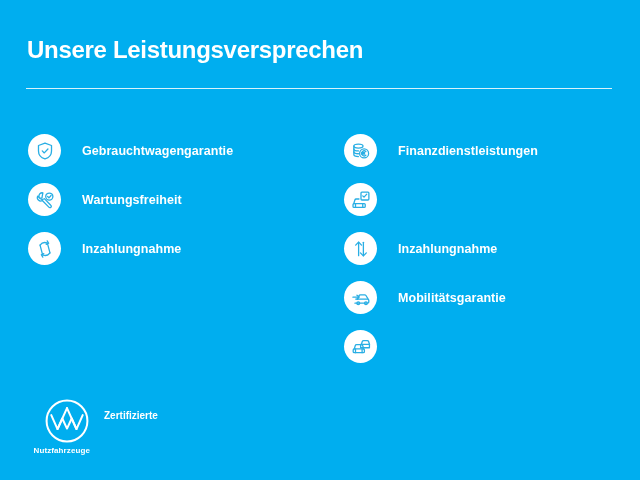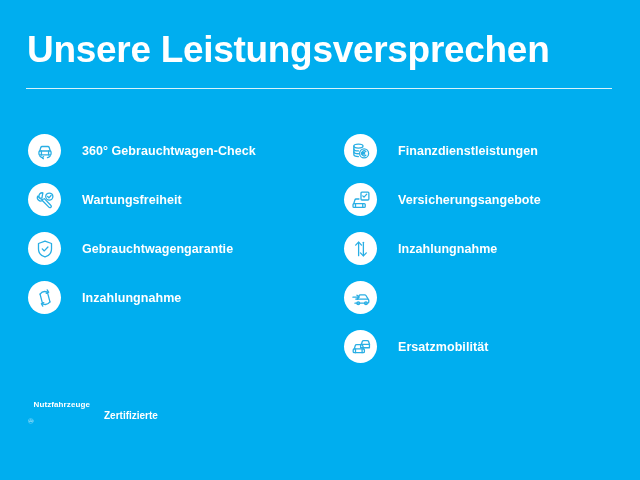--- a/index.html
+++ b/index.html
@@ -19,21 +19,21 @@
   #page {
     position:relative;
     width:640px; height:480px;
     background:#00AEEF;
   }
 
   
   .page-title {
     position:absolute;
     left:27px; top:33px;
-    font-size:37px;
+    font-size:24px;
     font-weight:bold;
     color:#ffffff;
     letter-spacing:-0.3px;
     line-height:34px;
     white-space:nowrap;
   }
 
   .title-rule {
     position:absolute;
     left:26px; top:88px;
@@ -86,22 +86,22 @@
   .brand {
     position:absolute;
     left:28px; top:398px;
     display:flex;
     align-items:flex-start;
   }
   .brand-mark {
     position:relative;
     width:62px;
     display:flex;
-    flex-direction:row;
-    align-items:flex-start;
+    flex-direction:column;
+    align-items:flex-end;
   }
   .vw-logo { display:block; }
   .brand-sub {
     margin-top:2px;
     font-size:8px;
     font-weight:bold;
     color:#ffffff;
     letter-spacing:0.1px;
     white-space:nowrap;
   }
@@ -121,54 +121,41 @@
 <div id="page">
 
   <h1 class="page-title">Unsere Leistungsversprechen</h1>
 
   <div class="title-rule"></div>
 
   <div class="features">
 
     <div class="column left">
 
-      <div class="feature-row">
-        <span class="badge">
-          <svg width="22" height="22" viewBox="0 0 24 24" fill="none" stroke="#29AEE4" stroke-width="1.3" stroke-linecap="round" stroke-linejoin="round">
-            <path d="M6.2 12.2 7.4 8.2a1.6 1.6 0 0 1 1.5-1.1h6.2a1.6 1.6 0 0 1 1.5 1.1l1.2 4"></path>
-            <rect x="5.4" y="12" width="13.2" height="4.3" rx="1.1"></rect>
-            <path d="M8.1 12v4.3M15.9 12v4.3"></path>
-            <path d="M9.3 19.2c-1.9-.5-3.1-1.3-3.1-2.2"></path>
-            <path d="M17.8 17c0 .9-1.2 1.7-3.1 2.2"></path>
-            <path d="M10.4 18.2 8.9 19.3l1.3 1.1"></path>
-          </svg>
-        </span>
-        <span class="feature-label">360° Gebrauchtwagen-Check</span>
-      </div>
-
+
+
+      <div class="feature-row">
+        <span class="badge">
+          <svg width="22" height="22" viewBox="0 0 24 24" fill="none" stroke="#29AEE4" stroke-width="1.3" stroke-linecap="round" stroke-linejoin="round">
+            <path d="M12 3.3 4.9 6v6.1c0 4 3 7.4 7.1 8.6 4.1-1.2 7.1-4.6 7.1-8.6V6z"></path>
+            <path d="M9 11.9l2.2 2.2 4-4.3"></path>
+          </svg>
+        </span>
+        <span class="feature-label">Gebrauchtwagengarantie</span>
+      </div>
 
       <div class="feature-row">
         <span class="badge">
           <svg width="22" height="22" viewBox="0 0 24 24" fill="none" stroke="#29AEE4" stroke-width="1.3" stroke-linecap="round" stroke-linejoin="round">
             <path d="M9.7 4.2a3.6 3.6 0 1 0 1.6 6.3l7 7.2a1.5 1.5 0 1 1-2.1 2.1l-7.1-7.2a3.6 3.6 0 0 1-5-4.8l2.2 2.2 2.4-.3.4-2.4z"></path>
             <circle cx="16.7" cy="8.3" r="3.9"></circle>
             <path d="M14.9 8.2l1.4 1.5 2.3-2.6"></path>
           </svg>
         </span>
         <span class="feature-label">Wartungsfreiheit</span>
-      </div>
-
-      <div class="feature-row">
-        <span class="badge">
-          <svg width="22" height="22" viewBox="0 0 24 24" fill="none" stroke="#29AEE4" stroke-width="1.3" stroke-linecap="round" stroke-linejoin="round">
-            <path d="M12 3.3 4.9 6v6.1c0 4 3 7.4 7.1 8.6 4.1-1.2 7.1-4.6 7.1-8.6V6z"></path>
-            <path d="M9 11.9l2.2 2.2 4-4.3"></path>
-          </svg>
-        </span>
-        <span class="feature-label">Gebrauchtwagengarantie</span>
       </div>
 
       <div class="feature-row">
         <span class="badge">
           <svg width="22" height="22" viewBox="0 0 24 24" fill="none" stroke="#29AEE4" stroke-width="1.3" stroke-linecap="round" stroke-linejoin="round">
             <path d="M14.6 5.6a6.6 6.6 0 0 0-8 2.1"></path>
             <path d="M14.4 3.1l1.6 2.6-2.7 1.2"></path>
             <path d="M9.4 18.4a6.6 6.6 0 0 0 8-2.1"></path>
             <path d="M9.6 20.9 8 18.3l2.7-1.2"></path>
             <path d="M6.6 7.7 9.4 18.4"></path>
@@ -200,21 +187,20 @@
       <div class="feature-row">
         <span class="badge">
           <svg width="22" height="22" viewBox="0 0 24 24" fill="none" stroke="#29AEE4" stroke-width="1.3" stroke-linecap="round" stroke-linejoin="round">
             <path d="M4.1 16.1 5.3 12a1.6 1.6 0 0 1 1.5-1.1h3"></path>
             <rect x="3.3" y="15.9" width="13.3" height="4.2" rx="1.1"></rect>
             <path d="M6 16v4.1M13.9 16v4.1"></path>
             <rect x="12" y="3.4" width="8.6" height="8.6" rx="1"></rect>
             <path d="M13.9 7.5l1.4 1.4 3-3.3"></path>
           </svg>
         </span>
-        <span class="feature-label">Versicherungsangebote</span>
       </div>
 
       <div class="feature-row">
         <span class="badge">
           <svg width="22" height="22" viewBox="0 0 24 24" fill="none" stroke="#29AEE4" stroke-width="1.3" stroke-linecap="round" stroke-linejoin="round">
             <path d="M9.4 19.3V4.6"></path>
             <path d="M6.2 7.8 9.4 4.5l3.2 3.3"></path>
             <path d="M14.6 4.7v14.7"></path>
             <path d="M17.8 16.2l-3.2 3.3-3.2-3.3"></path>
           </svg>
@@ -226,33 +212,33 @@
         <span class="badge">
           <svg width="22" height="22" viewBox="0 0 24 24" fill="none" stroke="#29AEE4" stroke-width="1.3" stroke-linecap="round" stroke-linejoin="round">
             <path d="M8.4 13.4 9.8 9.6a1.7 1.7 0 0 1 1.6-1.1h4.6a1.7 1.7 0 0 1 1.4.8l2.1 3.4"></path>
             <path d="M6.2 13.2h13.1a1.2 1.2 0 0 1 1.2 1.2v2a1.2 1.2 0 0 1-1.2 1.2H5.4"></path>
             <circle cx="9" cy="17.8" r="1.5"></circle>
             <circle cx="17.4" cy="17.8" r="1.5"></circle>
             <path d="M3.2 11.1h6.4"></path>
             <path d="M7.6 8.9 9.9 11l-2.3 2.1"></path>
           </svg>
         </span>
+        <span class="feature-label">Mobilitätsgarantie</span>
       </div>
 
       <div class="feature-row">
         <span class="badge">
           <svg width="22" height="22" viewBox="0 0 24 24" fill="none" stroke="#29AEE4" stroke-width="1.3" stroke-linecap="round" stroke-linejoin="round">
             <path d="M12.4 9.3 13.4 6a1.5 1.5 0 0 1 1.4-1h4.1a1.5 1.5 0 0 1 1.4 1l1 3.3"></path>
             <path d="M11.6 9.2h9.6v3.6h-9.6z"></path>
             <path d="M4.6 14.3 5.7 10.6a1.6 1.6 0 0 1 1.5-1.1h5.2a1.6 1.6 0 0 1 1.5 1.1l1.1 3.7"></path>
             <rect x="3.5" y="14.1" width="12.2" height="4.1" rx="1.1"></rect>
             <path d="M6 14.2v4M13.2 14.2v4"></path>
           </svg>
         </span>
-        <span class="feature-label">Ersatzmobilität</span>
       </div>
 
     </div>
   </div>
 
   <div class="brand">
     <div class="brand-mark">
       <svg class="vw-logo" width="46" height="46" viewBox="0 0 48 48" fill="none" stroke="#ffffff" stroke-width="2.1" stroke-linecap="round" stroke-linejoin="round">
         <circle cx="24" cy="24" r="21.3"></circle>
         <path d="M24 10.6 14.1 32.4 7.6 17.9"></path>

